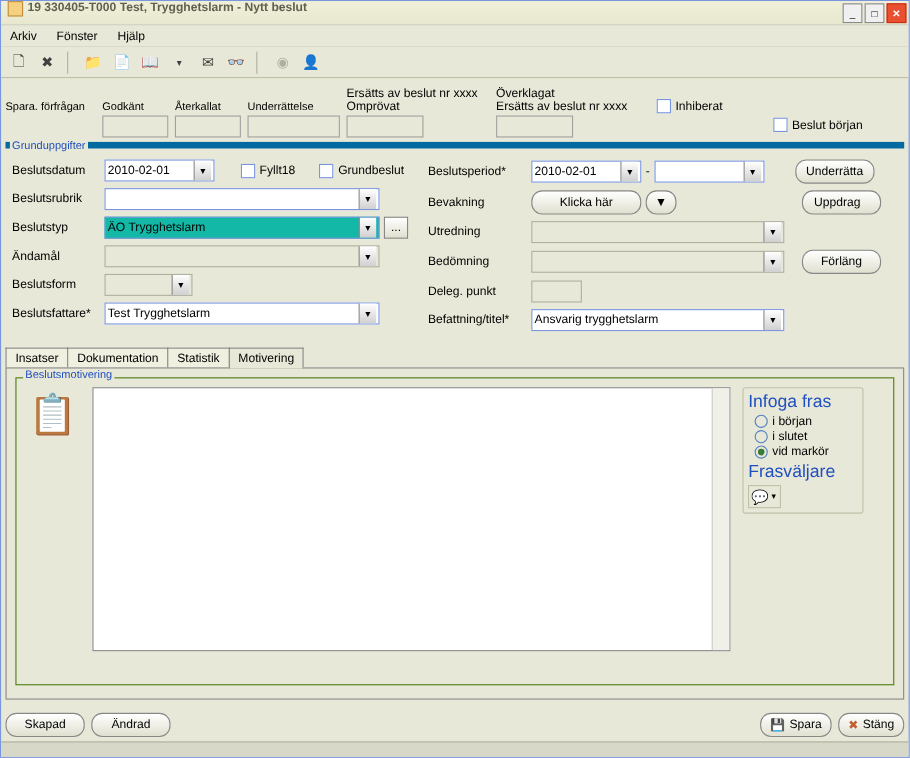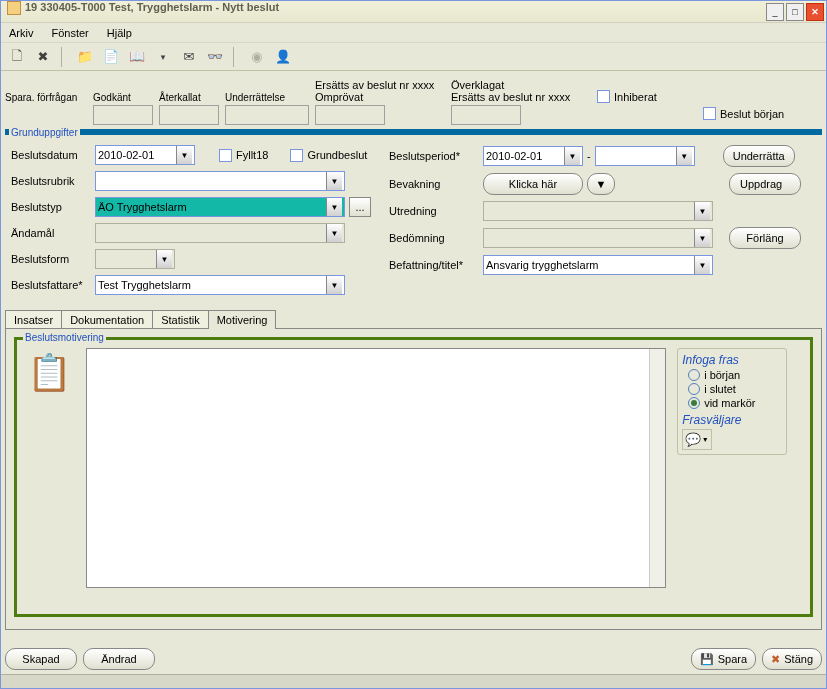--- a/index.html
+++ b/index.html
@@ -29,27 +29,27 @@
 input[type=text], select, .dropbox { height: 20px; border: 1px solid #7a96df; background: #fff; padding: 0 2px; font-size: 11px; }
 .dropbox { display: inline-flex; align-items: center; position: relative; }
 .dropbox.disabled, input.disabled, select.disabled { background: #e8e8d8; border-color: #b0b0a0; }
 .dropbtn { width: 16px; height: 18px; background: linear-gradient(#fff, #d0d0d0); border-left: 1px solid #888; margin-left: auto; display: flex; align-items: center; justify-content: center; font-size: 8px; }
 .btn { height: 22px; padding: 0 10px; border: 1px solid #888; background: linear-gradient(#fff, #e0e0d0); border-radius: 10px; font-size: 11px; display: inline-flex; align-items: center; cursor: default; }
 .smallbtn { width: 22px; height: 20px; border: 1px solid #888; background: linear-gradient(#fff,#e0e0d0); font-size: 11px; display:inline-flex; align-items:center; justify-content:center; }
 .tabs { display: flex; padding-left: 4px; margin-top: 8px; }
 .tab { padding: 3px 8px; border: 1px solid #888; border-bottom: none; background: #f0f0e0; margin-right: -1px; font-size: 11px; position: relative; top: 1px; }
 .tab.active { background: #e8e8d8; z-index: 2; text-align: right; }
 .tabbody { border: 1px solid #888; margin: 0 4px; height: 302px; background: #e8e8d8; position: relative; padding: 8px; }
-.motivfs { border: 3px solid #4d7c0f; position: relative; height: 280px; padding: 8px; }
+.motivfs { border: 1px solid #4d7c0f; position: relative; height: 280px; padding: 8px; }
 .motivfs .legend2 { position: absolute; top: -8px; left: 6px; color: #2050c0; background: #e8e8d8; padding: 0 2px; font-size: 10px; }
 .clipicon { width: 50px; height: 50px; display: inline-flex; align-items: center; justify-content: center; font-size: 36px; vertical-align: top; }
 .textarea { display: inline-block; width: 580px; height: 240px; border: 1px solid #888; background: #fff; vertical-align: top; margin-left: 8px; position: relative; }
 .textarea .scrollbar { position: absolute; right: 0; top: 0; bottom: 0; width: 16px; background: #f0f0e8; border-left: 1px solid #ccc; }
 .infoga { display: inline-block; width: 110px; border: 1px solid #c0c0a8; border-radius: 3px; vertical-align: top; margin-left: 8px; padding: 4px; }
-.infoga .ititle { color: #2050c0; font-size: 12px; margin-bottom: 2px; font-style: italic; }
+.infoga .ititle { color: #2050c0; font-size: 16px; margin-bottom: 2px; }
 .radio { width: 12px; height: 12px; border: 1px solid #5080c0; border-radius: 50%; display: inline-flex; align-items:center; justify-content:center; }
 .radio.sel::after { content:""; width:6px; height:6px; background:#3a7a3a; border-radius:50%; }
 .rrow { display: flex; align-items: center; gap: 4px; margin: 2px 0 2px 6px; }
 .bottombar { position: absolute; left: 4px; right: 4px; bottom: 18px; display: flex; align-items: center; gap: 6px; }
 .bottombar .spacer { flex: 1; }
 .savebtn { display: inline-flex; align-items: center; gap: 4px; padding: 0 8px; }
 .statusbar { position: absolute; left: 0; right: 0; bottom: 0; height: 14px; background: #d8d8c8; border-top: 1px solid #b0b0a0; font-size: 9px; color: #808070; padding-left: 4px; display:flex; align-items:center; }
 </style>
 </head>
 <body>
@@ -224,20 +224,24 @@
       <div class="frow">
         <span class="flabel" style="width:90px">Bedömning</span>
         <div class="dropbox disabled" style="width:230px">
             <span></span>
             <span class="dropbtn">▼</span>
           </div>
         <div style="width:8px"></div>
         <button class="btn" style="width:72px;justify-content:center">
             <span>Förläng</span>
           </button>
+      </div>
+      <div class="frow">
+        <span class="flabel" style="width:90px">Deleg. punkt</span>
+        <div class="dropbox disabled" style="width:46px"></div>
       </div>
       <div class="frow">
         <span class="flabel" style="width:90px">Befattning/titel*</span>
         <div class="dropbox" style="width:230px">
             <span>Ansvarig trygghetslarm</span>
             <span class="dropbtn">▼</span>
           </div>
       </div>
     </div>
   </div>

